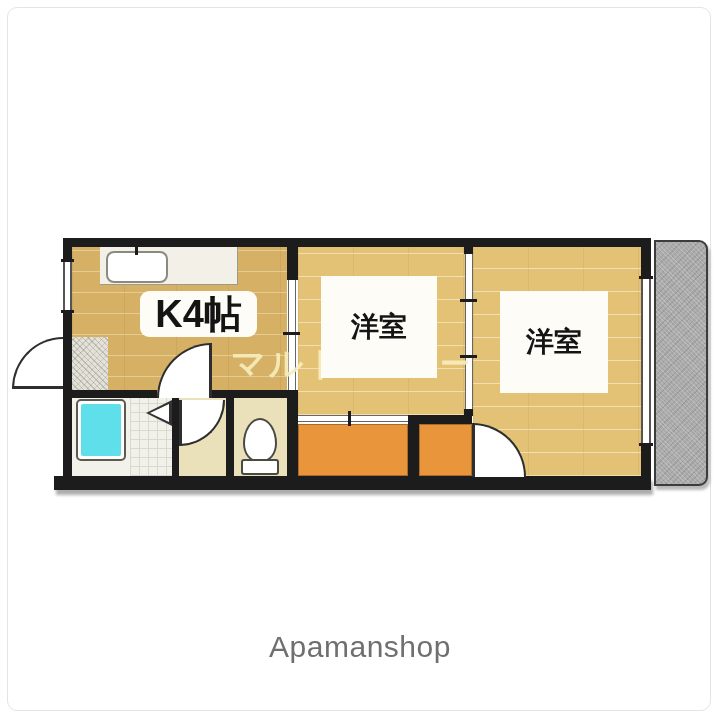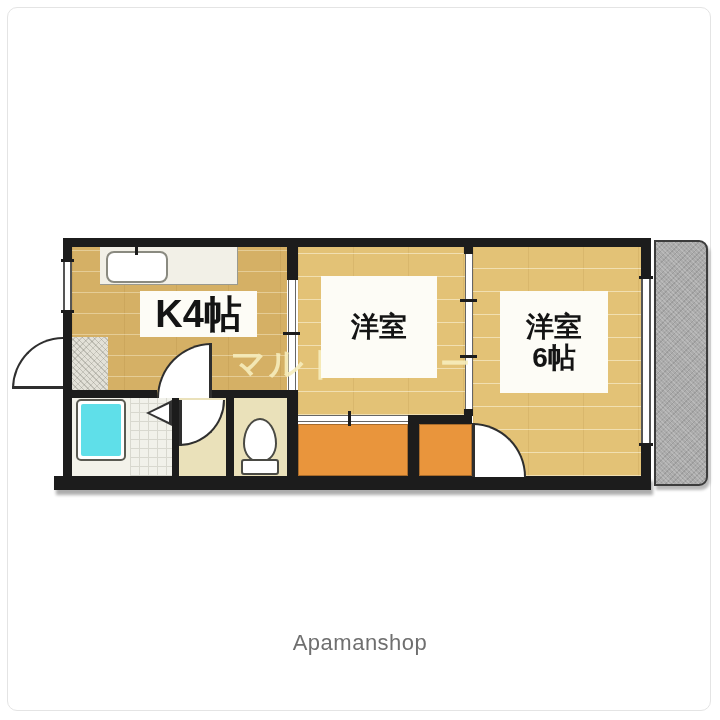--- a/index.html
+++ b/index.html
@@ -50,21 +50,21 @@
   .toilet-tank{background:#fff;border:2px solid #4a4a44;border-radius:3px;}
   .tri-outer{background:#333;clip-path:polygon(100% 0,0 50%,100% 100%);}
   .tri-inner{background:#fff;clip-path:polygon(100% 0,0 50%,100% 100%);}
   
   .label{background:var(--label_bg,#fdfcf6);color:var(--text,#141414);display:flex;flex-direction:column;
          align-items:center;justify-content:center;font-weight:bold;text-align:center;line-height:1.12;z-index:5;}
   .lbl-lg{font-size:28px;}
   .lbl-md{font-size:36px;}
   .k-size{font-size:38px;}
   .watermark{color:var(--watermark,#f7eebd);opacity:.9;font-weight:bold;letter-spacing:3px;z-index:4;}
-  .brand{left:0;right:0;top:630px;text-align:center;font-size:22px;font-weight:500;
+  .brand{left:0;right:0;top:630px;text-align:center;font-size:30px;font-weight:500;
          letter-spacing:.5px;color:var(--brand,#6f6f6f);}
 </style>
 </head>
 <body>
 
 <div class="abs frame"></div>
 
 <div class="abs" style="left:0;top:0;width:720px;height:720px;">
 
   <div class="abs kitchen-floor" style="left:72px;top:247px;width:215px;height:151px;"></div>
@@ -125,26 +125,25 @@
   <div class="abs tri-inner" style="left:150px;top:404px;width:19px;height:18px;"></div>
 
   <div class="abs arc arc-tl-leafb" style="left:12px;top:337px;width:51px;height:52px;"></div>
   <div class="abs arc arc-tl" style="left:157px;top:343px;width:55px;height:55px;z-index:3;"></div>
   <div class="abs arc arc-br" style="left:179px;top:400px;width:46px;height:46px;z-index:3;"></div>
   <div class="abs arc arc-tr" style="left:472px;top:423px;width:54px;height:54px;z-index:3;"></div>
 
   <div class="abs watermark" style="left:231px;top:341px;font-size:34px;">マルト</div>
   <div class="abs watermark" style="left:440px;top:344px;font-size:30px;">ー</div>
 
-  <div class="abs label k-size" style="left:140px;top:291px;width:117px;height:46px;">
+  <div class="abs label k-size" style="left:140px;top:291px;width:117px;height:46px;border-radius:9px;">
     <span>K4帖</span>
   </div>
   <div class="abs label" style="left:321px;top:276px;width:116px;height:102px;">
     <span class="lbl-lg">洋室</span>
   </div>
   <div class="abs label" style="left:500px;top:291px;width:108px;height:102px;">
     <span class="lbl-lg">洋室</span>
-    <span class="lbl-lg">6帖</span>
   </div>
 
 </div>
 
 <div class="abs brand">Apamanshop</div>
 
 </body></html>

